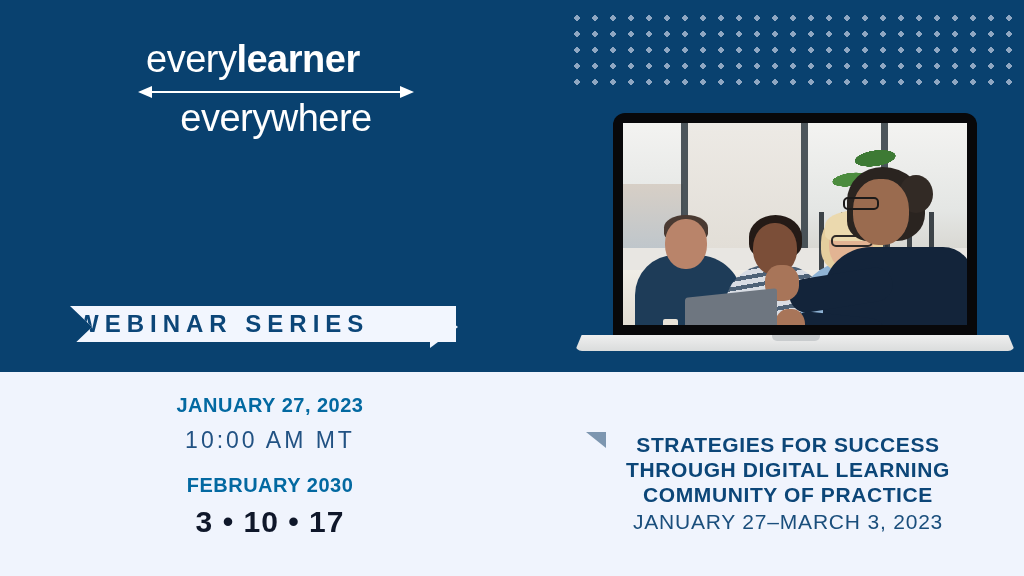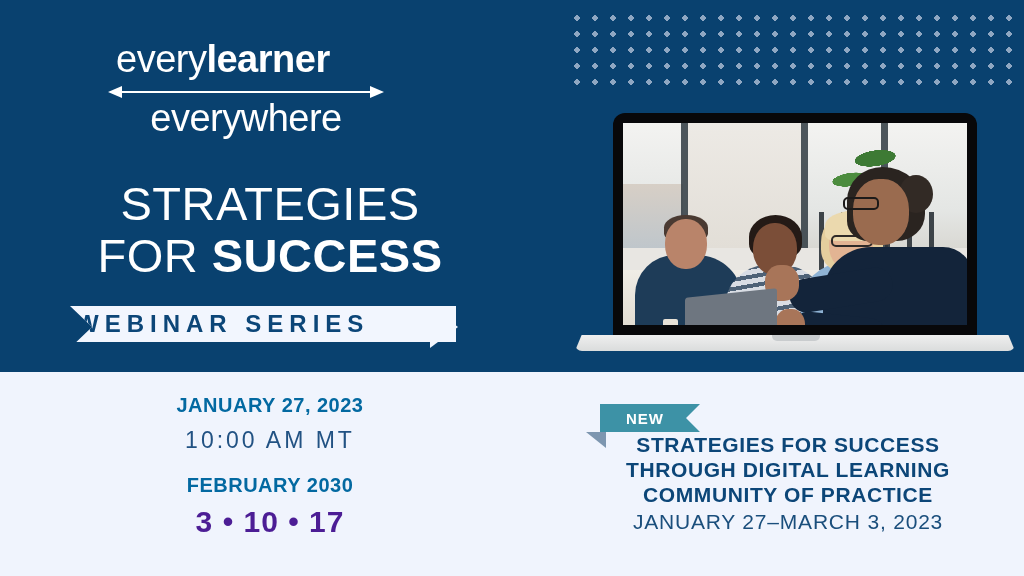--- a/index.html
+++ b/index.html
@@ -22,21 +22,21 @@
 
   
   .dot-grid {
     position:absolute; left:568px; top:10px; width:456px; height:84px;
     background-image:radial-gradient(circle, #8FA7C2 2.6px, rgba(0,0,0,0) 2.9px);
     background-size:18px 16px;
     background-position:0 0;
   }
 
   
-  .logo { position:absolute; left:106px; top:38px; width:280px; height:112px; }
+  .logo { position:absolute; left:136px; top:38px; width:280px; height:112px; }
   .logo-line1 {
     font-size:38px; line-height:42px; color:#FFFFFF; white-space:nowrap;
     text-align:left; letter-spacing:-0.5px; padding-left:10px;
   }
   .logo-line1 .light { font-weight:300; }
   .logo-line1 .bold  { font-weight:700; }
   .logo-arrow { position:absolute; left:0; top:46px; width:280px; height:16px; }
   .logo-line2 {
     position:absolute; left:0; top:58px; width:280px;
     font-size:38px; line-height:44px; color:#FFFFFF; font-weight:300;
@@ -72,21 +72,21 @@
   
   .dates { position:absolute; left:40px; top:386px; width:460px; text-align:center; color:#0C4678; }
   .date-main {
     font-size:20px; font-weight:700; letter-spacing:0.5px; line-height:38px; color:#0369a1;
   }
   .date-time {
     font-size:23px; font-weight:400; letter-spacing:3px; line-height:32px; color:#225283;
   }
   .date-gap { height:10px; }
   .date-days {
-    font-size:30px; font-weight:700; letter-spacing:1px; line-height:36px; color:#4c1d95;
+    font-size:30px; font-weight:700; letter-spacing:1px; line-height:36px; color:#0f172a;
   }
 
   
   .laptop { position:absolute; left:575px; top:113px; width:440px; height:245px; }
   .laptop-lid {
     position:absolute; left:38px; top:0; width:364px; height:224px;
     background:#08080A; border-radius:12px 12px 2px 2px; padding:10px 10px 12px 10px;
   }
   .laptop-screen {
     width:100%; height:100%; overflow:hidden; background:#cfd6dc; position:relative;
@@ -205,24 +205,20 @@
   <div class="logo">
     <div class="logo-line1"><span class="light">every</span><span class="bold">learner</span></div>
     <svg class="logo-arrow" viewBox="0 0 280 16">
       <line x1="12" y1="8" x2="268" y2="8" stroke="#FFFFFF" stroke-width="2.2"></line>
       <polygon points="2,8 16,2 16,14" fill="#FFFFFF"></polygon>
       <polygon points="278,8 264,2 264,14" fill="#FFFFFF"></polygon>
     </svg>
     <div class="logo-line2">everywhere</div>
   </div>
 
-  <div class="headline">
-    <span class="hl-1">STRATEGIES</span>
-    <span class="hl-2"><span>FOR </span><b>SUCCESS</b></span>
-  </div>
 
   <div class="ribbon">
     <span class="ribbon-label">WEBINAR SERIES</span>
   </div>
   <div class="ribbon-arrow"></div>
 
   <div class="dates">
     <div class="date-main">JANUARY 27, 2023</div>
     <div class="date-time">10:00 AM MT</div>
     <div class="date-gap"></div>
@@ -276,23 +272,20 @@
         </div>
       </div>
     </div>
     <div class="laptop-base"></div>
     <div class="laptop-notch"></div>
   </div>
 
   <div class="promo">
     <div class="new-ribbon-wrap">
       <div class="new-fold"></div>
-      <div class="new-ribbon">
-        <span class="new-label">NEW</span>
-      </div>
     </div>
     <div class="promo-title">
       <div>STRATEGIES FOR SUCCESS</div>
       <div>THROUGH DIGITAL LEARNING</div>
       <div>COMMUNITY OF PRACTICE</div>
     </div>
     <div class="promo-dates">JANUARY 27–MARCH 3, 2023</div>
   </div>
 
 </div>

